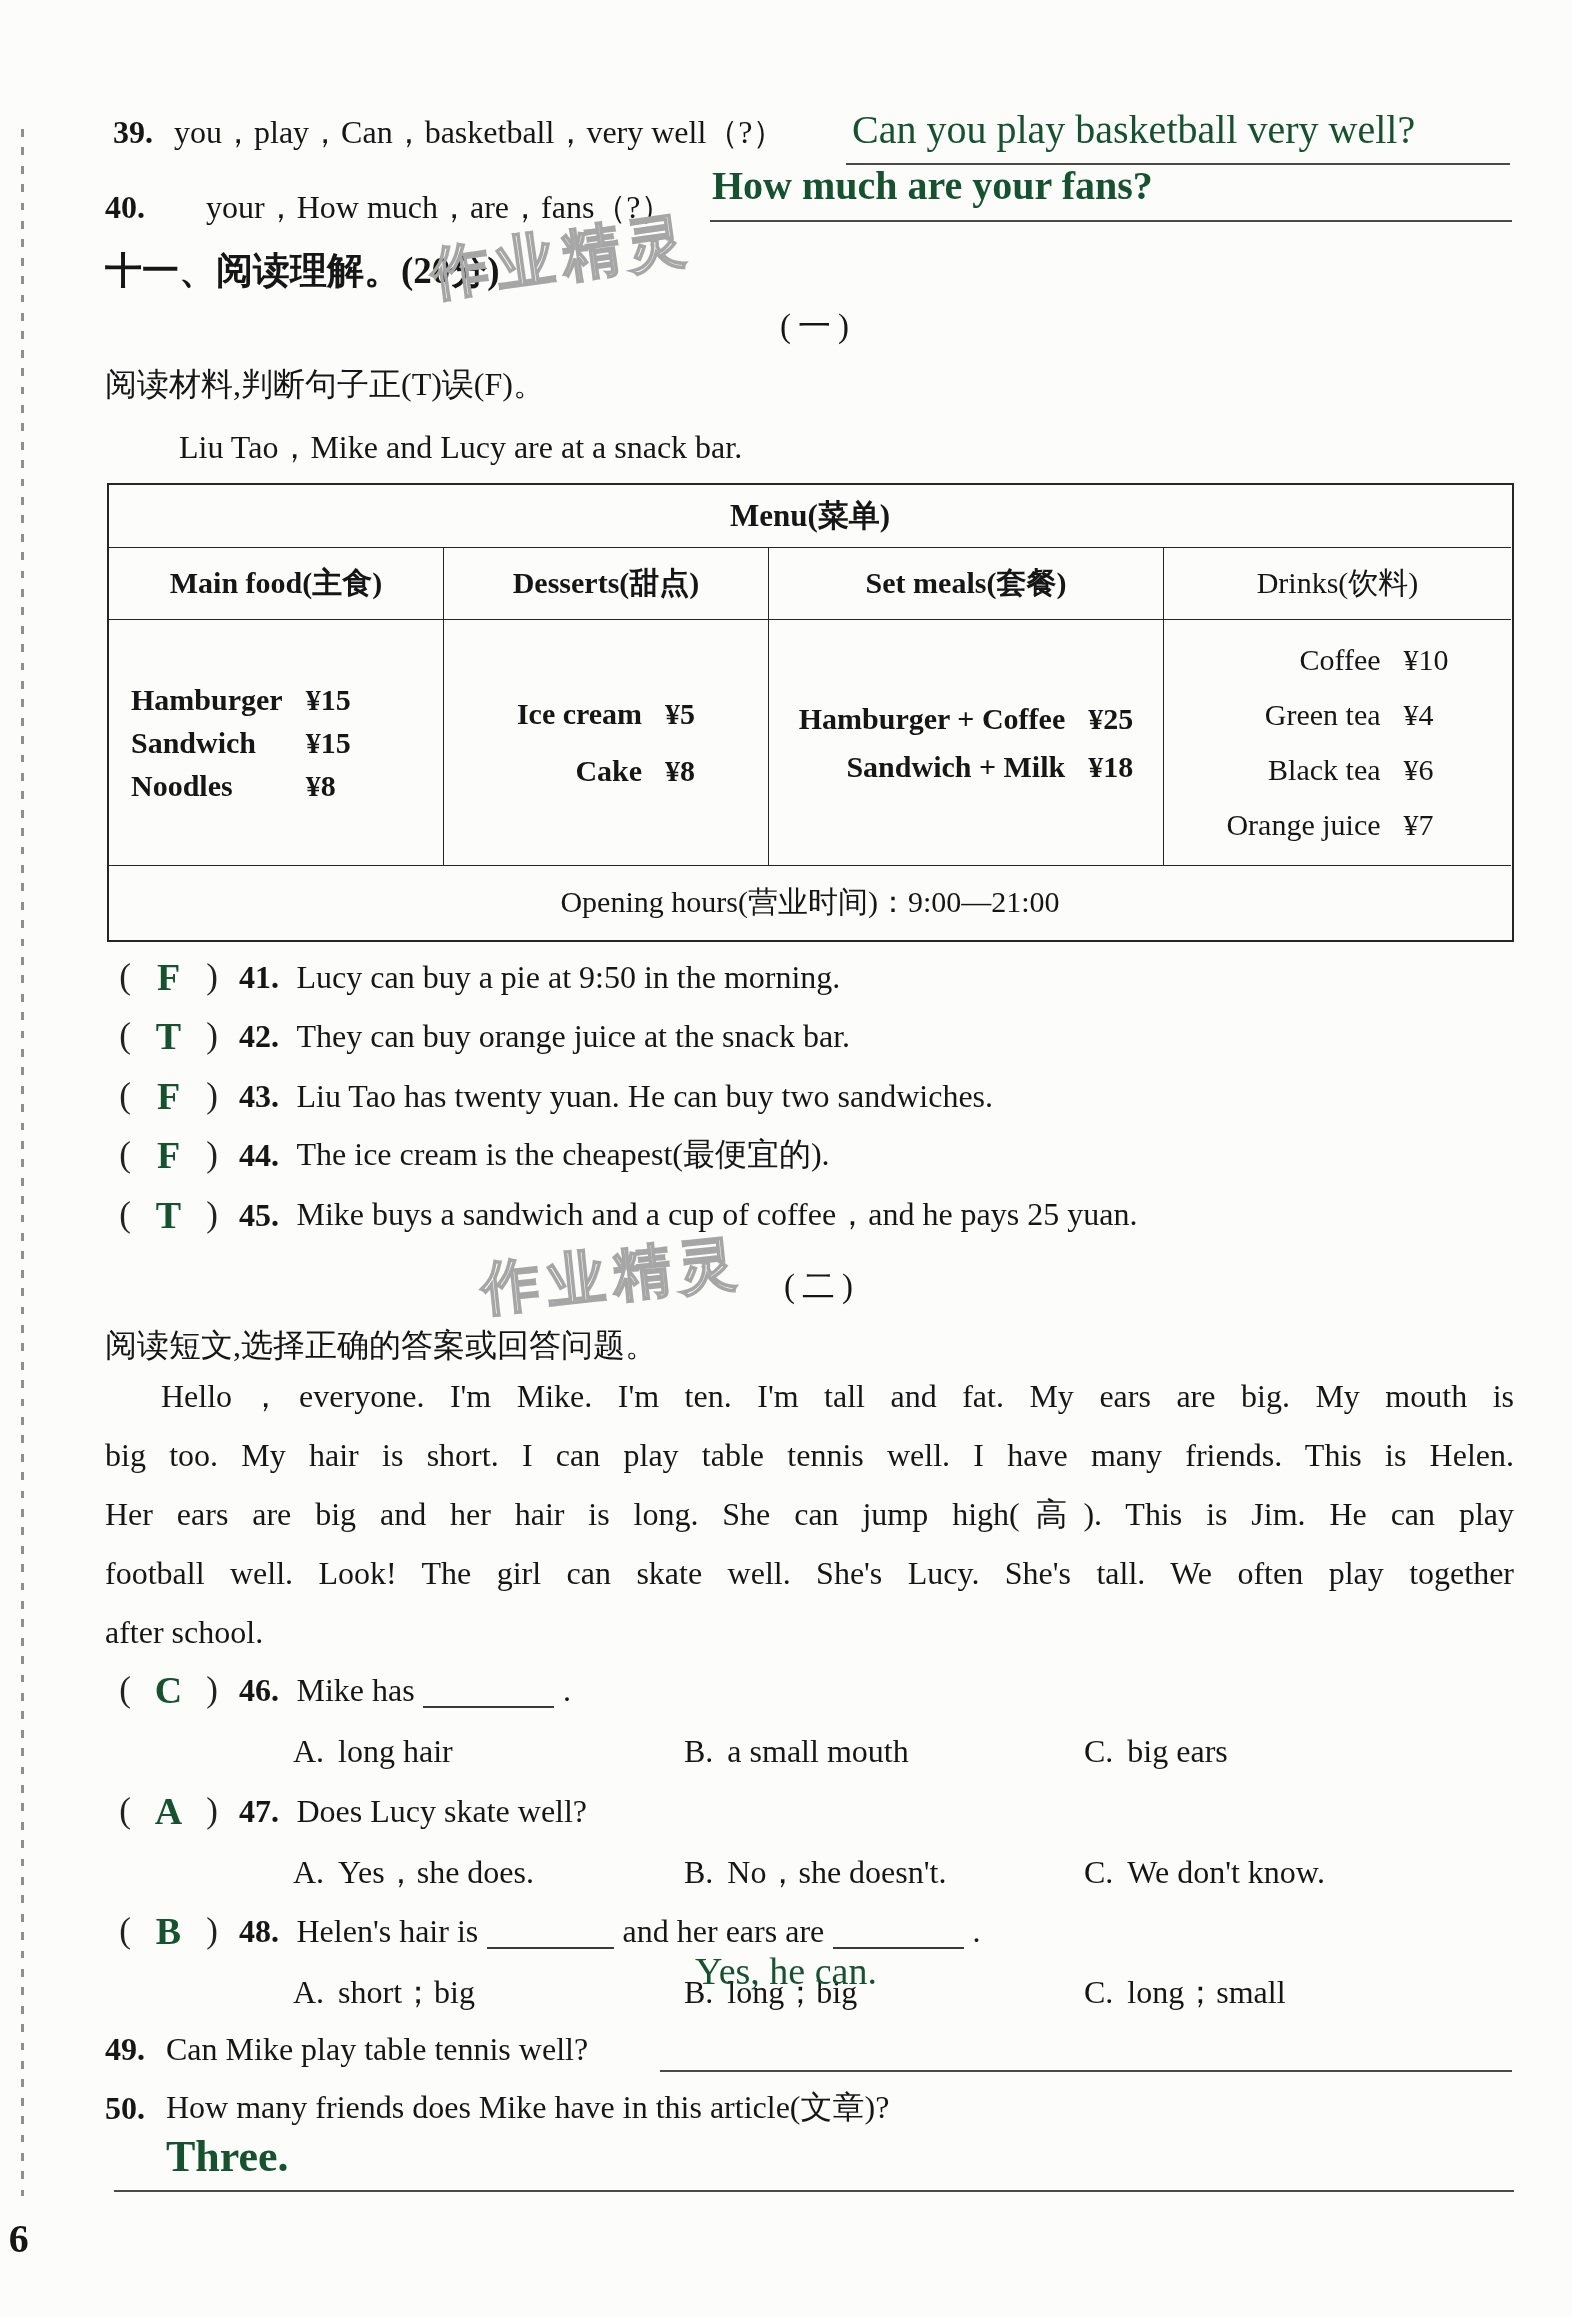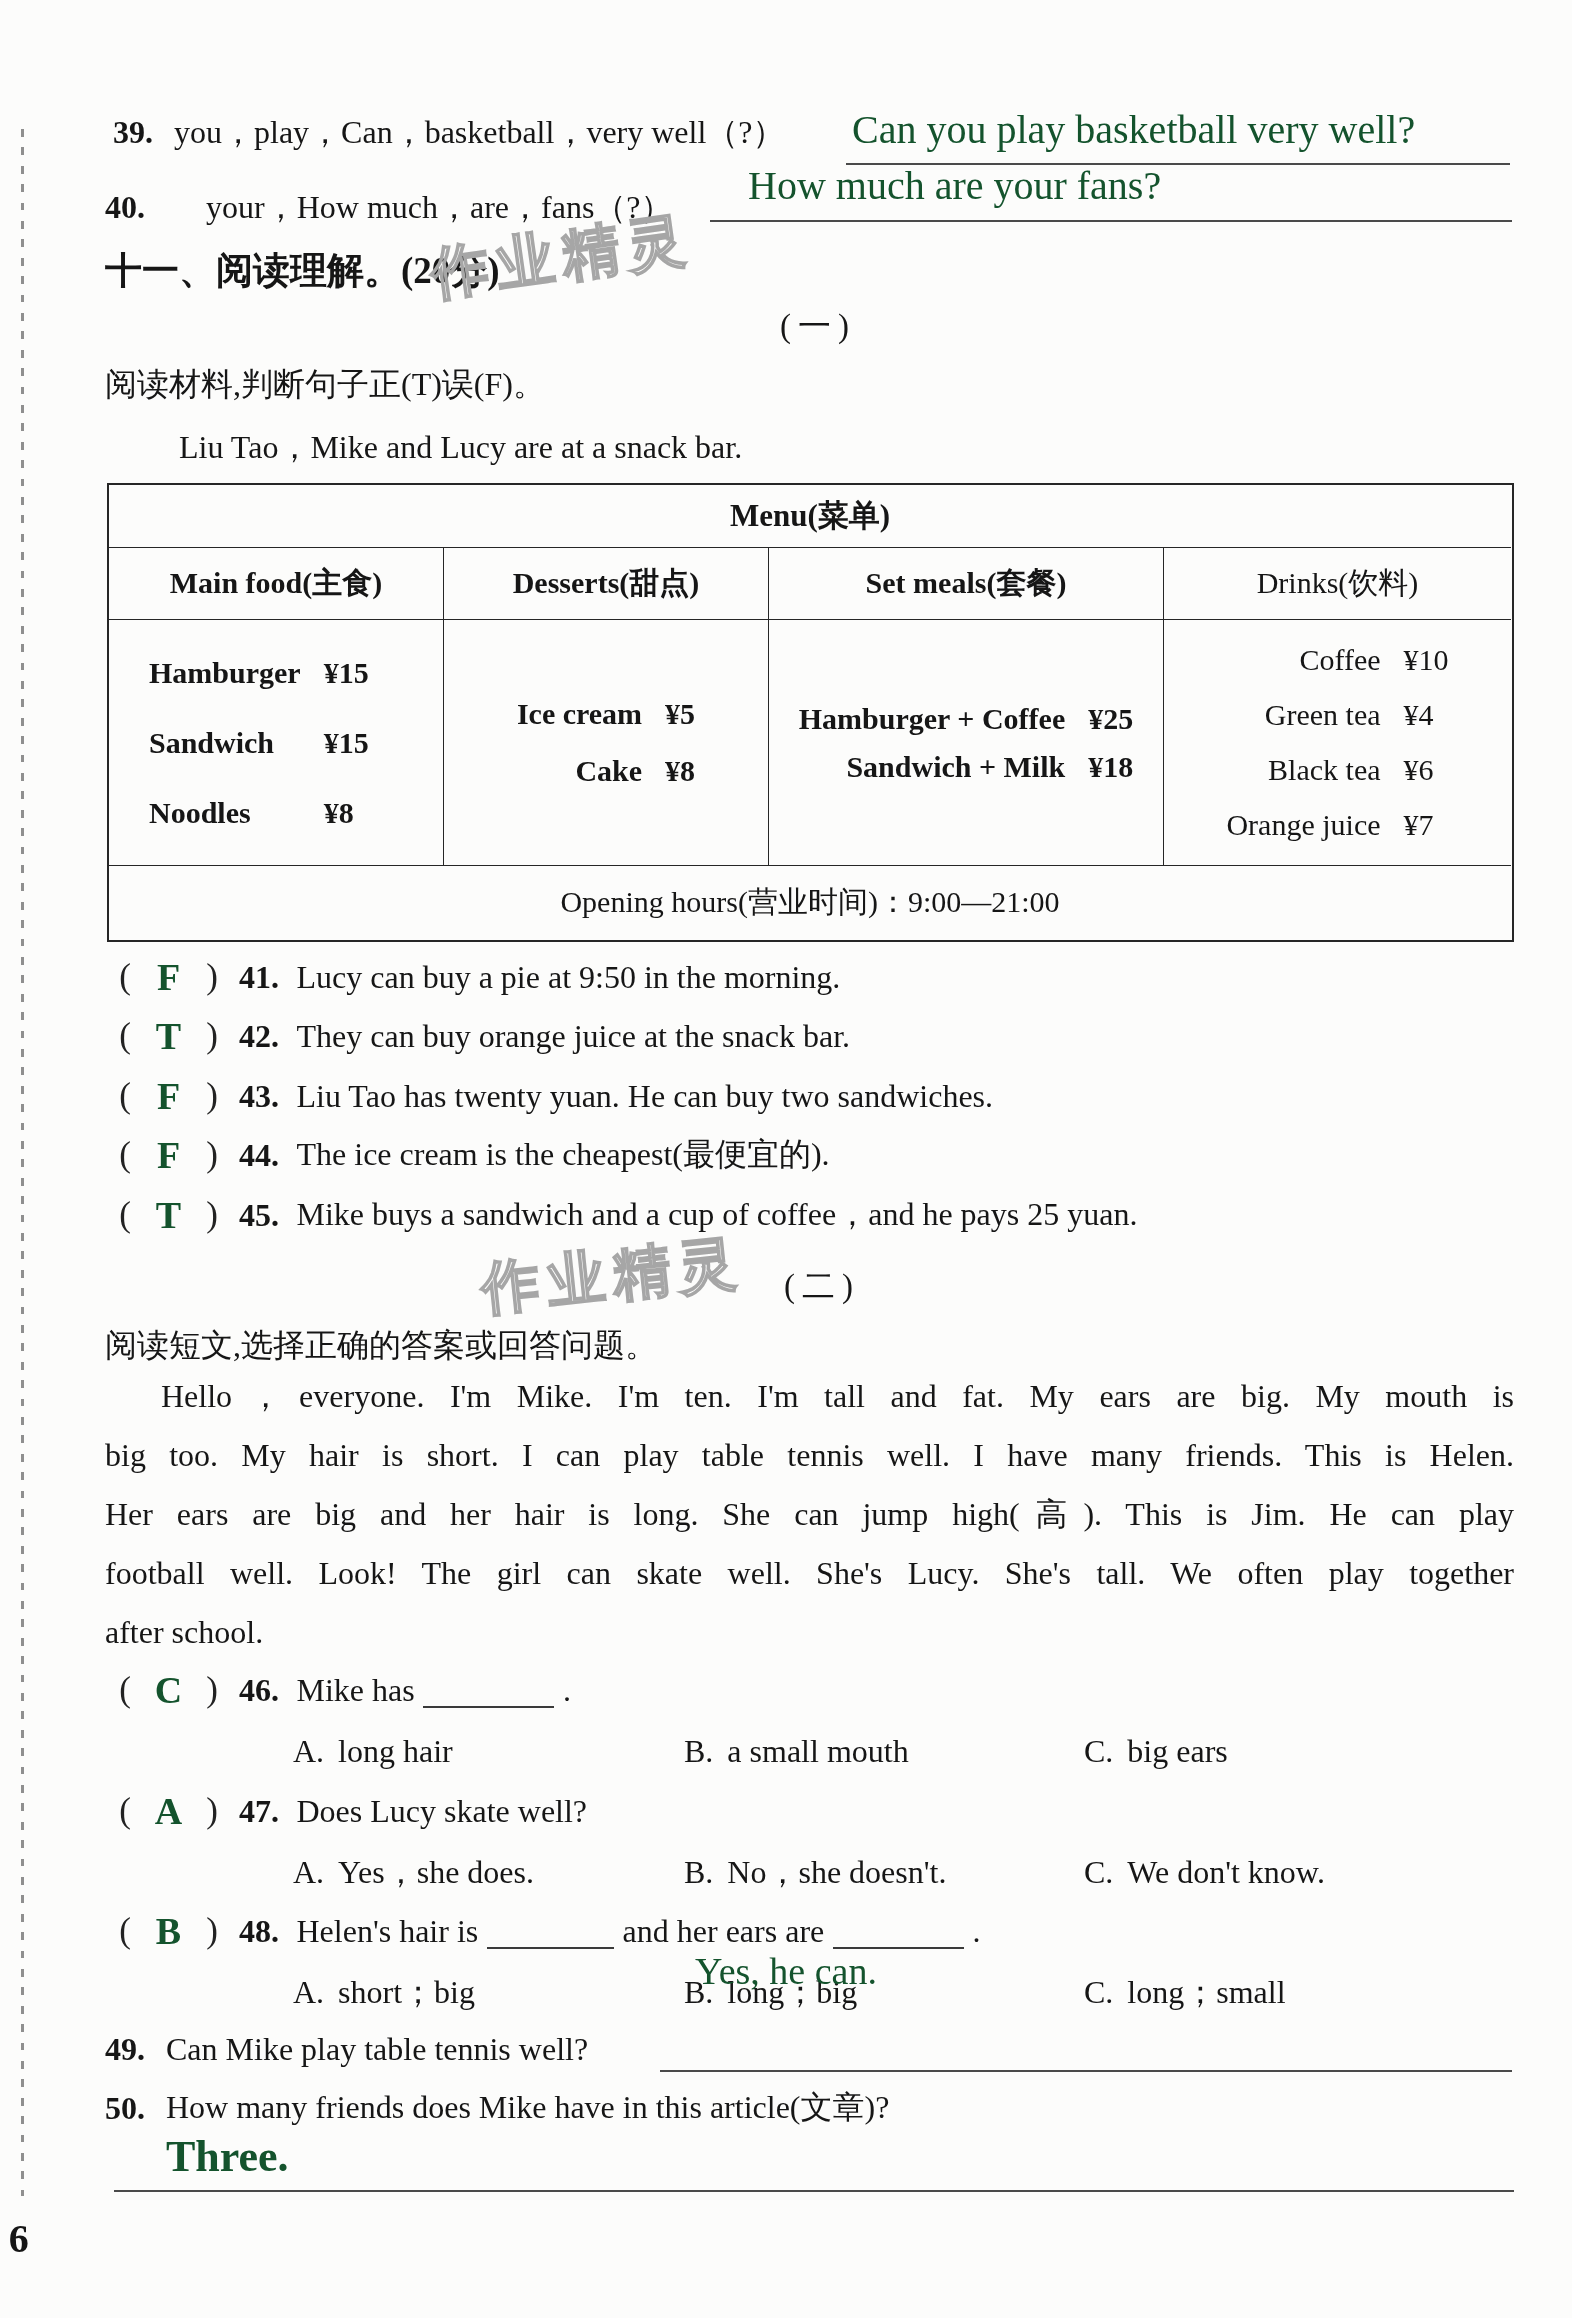--- a/index.html
+++ b/index.html
@@ -47,21 +47,21 @@
   .menu .title{grid-column:1/5;display:flex;align-items:center;justify-content:center;
     font-weight:bold;font-size:31px;border-bottom:1.7px solid #262626;}
   .menu .head{display:flex;align-items:center;justify-content:center;border-bottom:1.7px solid #262626;white-space:nowrap;}
   .menu .bR{border-right:1.7px solid #262626;font-weight:bold;}
   .menu .bodyc{
     display:grid;grid-template-columns:max-content max-content;column-gap:23px;
     align-content:center;justify-content:center;border-bottom:1.7px solid #262626;white-space:nowrap;
   }
   .bodyc .n{justify-self:end;}
   .bodyc .p{justify-self:start;}
-  .bodyc.c-main{justify-content:start;padding-left:40px;row-gap:36px;}
+  .bodyc.c-main{justify-content:start;padding-left:22px;row-gap:9px;}
   .bodyc.c-main .n{justify-self:start;min-width:150px;}
   .bodyc.c-des{row-gap:23px;}
   .bodyc.c-set{row-gap:14px;}
   .bodyc.c-dri{row-gap:21px;}
   .menu .footer{grid-column:1/5;display:flex;align-items:center;justify-content:center;}
   
   .passage{position:absolute;left:105px;top:1367px;width:1409px;font-size:32px;line-height:59px;}
   .pline{text-align:justify;text-align-last:justify;}
   .pline.first{padding-left:56px;}
   .pline.last{text-align:left;text-align-last:left;}
@@ -78,21 +78,21 @@
 
   <div class="dashed-rule"></div>
 
   <div class="blue-ans blue" style="left:852px;top:107px;">Can you play basketball very well?</div>
   <div class="ansline" style="left:846px;top:163px;width:664px;"></div>
   <div class="row" style="top:109px;height:47px;margin-left:8px;">
     <span class="qnum">39.</span>
     <span>you，play，Can，basketball，very well（?）</span>
   </div>
 
-  <div class="blue-ans blue" style="left:748px;top:163px;">How much are your fans?</div>
+  <div class="blue-ans blue" style="left:712px;top:163px;font-weight:bold;">How much are your fans?</div>
   <div class="ansline" style="left:710px;top:220px;width:802px;"></div>
   <div class="row" style="top:184px;height:47px;gap:40px;">
     <span class="qnum">40.</span>
     <span>your，How much，are，fans（?）</span>
   </div>
 
   <div class="wm" style="left:430px;top:218px;">作业精灵</div>
   <div class="row heading" style="top:247px;height:47px;">十一、阅读理解。(20分)</div>
 
   <div class="part-label" style="left:780px;top:304px;">(一)</div>

